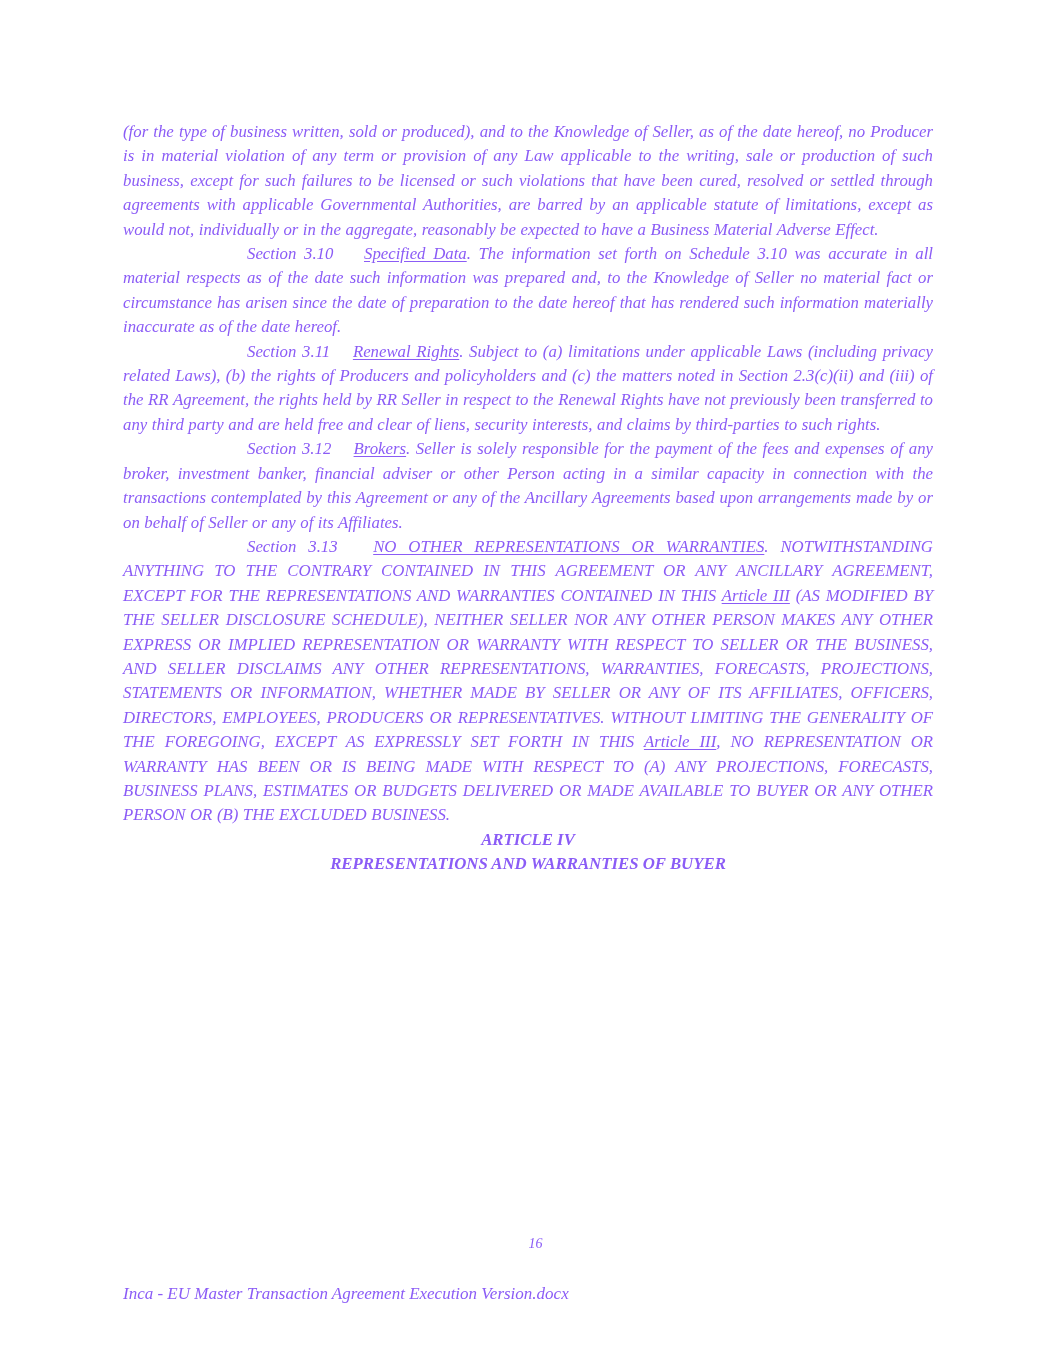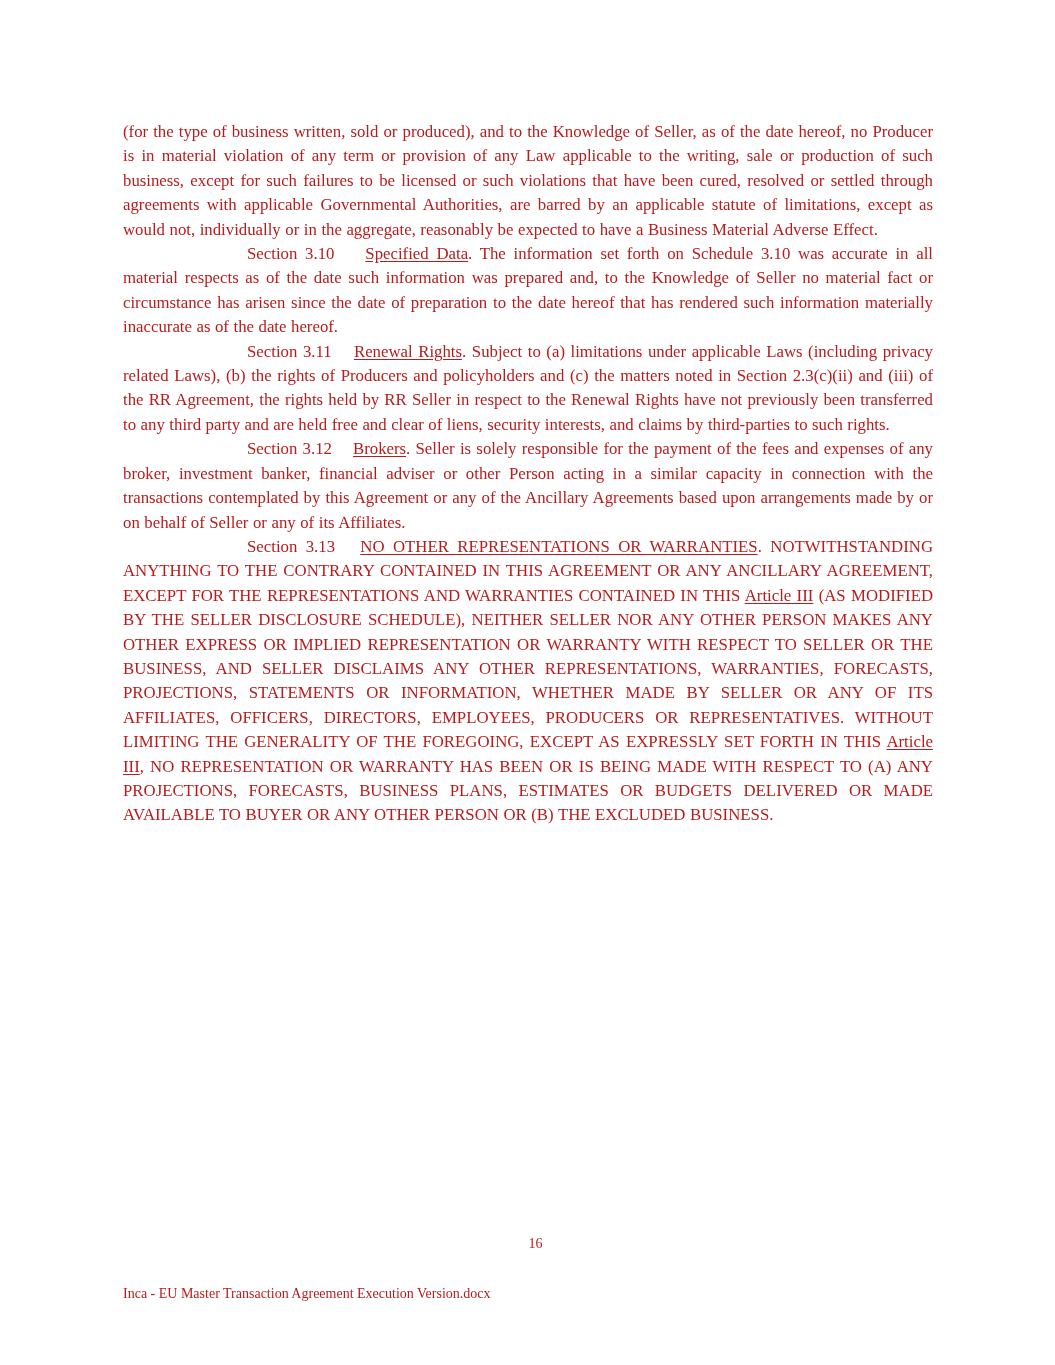--- a/index.html
+++ b/index.html
@@ -5,23 +5,24 @@
   html, body {
     margin: 0;
     padding: 0;
     background: #ffffff;
   }
   .page {
     position: relative;
     width: 1055px;
     height: 1365px;
     background: #ffffff;
-    color: #b91c1c;
+    color: #8b5cf6;
     font-family: "Liberation Serif", serif;
     overflow: hidden;
+    font-style: italic;
   }
   .content {
     position: absolute;
     left: 123px;
     top: 120px;
     width: 810px;
   }
   p.body {
     font-size: 16.8px;
     line-height: 24.4px;
@@ -55,40 +56,44 @@
     width: 100%;
     text-align: center;
     font-size: 14px;
     line-height: 20px;
     margin-left: 8px;
   }
   .doc-footer {
     position: absolute;
     top: 1285px;
     left: 123px;
-    font-size: 14px;
+    font-size: 17px;
     line-height: 18px;
   }
 </style>
 </head>
 <body>
 
 <div class="page">
   <div class="content">
 
     <p class="body mb-intro"><span>(for the type of business written, sold or produced), and to the Knowledge of Seller, as of the date hereof, no Producer is in material violation of any term or provision of any Law applicable to the writing, sale or production of such business, except for such failures to be licensed or such violations that have been cured, resolved or settled through agreements with applicable Governmental Authorities, are barred by an applicable statute of limitations, except as would not, individually or in the aggregate, reasonably be expected to have a Business Material Adverse Effect.</span></p>
 
     <p class="body indent mb-s310"><span>Section 3.10&nbsp;&nbsp;&nbsp;&nbsp;</span><span class="u">Specified Data</span><span>. The information set forth on Schedule 3.10 was accurate in all material respects as of the date such information was prepared and, to the Knowledge of Seller no material fact or circumstance has arisen since the date of preparation to the date hereof that has rendered such information materially inaccurate as of the date hereof.</span></p>
 
     <p class="body indent mb-s311"><span>Section 3.11&nbsp;&nbsp;&nbsp;&nbsp;</span><span class="u">Renewal Rights</span><span>. Subject to (a) limitations under applicable Laws (including privacy related Laws), (b) the rights of Producers and policyholders and (c) the matters noted in Section 2.3(c)(ii) and (iii) of the RR Agreement, the rights held by RR Seller in respect to the Renewal Rights have not previously been transferred to any third party and are held free and clear of liens, security interests, and claims by third-parties to such rights.</span></p>
 
     <p class="body indent mb-s312"><span>Section 3.12&nbsp;&nbsp;&nbsp;&nbsp;</span><span class="u">Brokers</span><span>. Seller is solely responsible for the payment of the fees and expenses of any broker, investment banker, financial adviser or other Person acting in a similar capacity in connection with the transactions contemplated by this Agreement or any of the Ancillary Agreements based upon arrangements made by or on behalf of Seller or any of its Affiliates.</span></p>
 
     <p class="body indent mb-s313"><span>Section 3.13&nbsp;&nbsp;&nbsp;</span><span class="u">NO OTHER REPRESENTATIONS OR WARRANTIES</span><span>. NOTWITHSTANDING ANYTHING TO THE CONTRARY CONTAINED IN THIS AGREEMENT OR ANY ANCILLARY AGREEMENT, EXCEPT FOR THE REPRESENTATIONS AND WARRANTIES CONTAINED IN THIS </span><span class="u">Article III</span><span> (AS MODIFIED BY THE SELLER DISCLOSURE SCHEDULE), NEITHER SELLER NOR ANY OTHER PERSON MAKES ANY OTHER EXPRESS OR IMPLIED REPRESENTATION OR WARRANTY WITH RESPECT TO SELLER OR THE BUSINESS, AND SELLER DISCLAIMS ANY OTHER REPRESENTATIONS, WARRANTIES, FORECASTS, PROJECTIONS, STATEMENTS OR INFORMATION, WHETHER MADE BY SELLER OR ANY OF ITS AFFILIATES, OFFICERS, DIRECTORS, EMPLOYEES, PRODUCERS OR REPRESENTATIVES. WITHOUT LIMITING THE GENERALITY OF THE FOREGOING, EXCEPT AS EXPRESSLY SET FORTH IN THIS </span><span class="u">Article III</span><span>, NO REPRESENTATION OR WARRANTY HAS BEEN OR IS BEING MADE WITH RESPECT TO (A) ANY PROJECTIONS, FORECASTS, BUSINESS PLANS, ESTIMATES OR BUDGETS DELIVERED OR MADE AVAILABLE TO BUYER OR ANY OTHER PERSON OR (B) THE EXCLUDED BUSINESS.</span></p>
 
+    <div class="heading">
+      <div>ARTICLE IV</div>
+      <div>REPRESENTATIONS AND WARRANTIES OF BUYER</div>
+    </div>
 
 
   </div>
 
   <div class="page-number">16</div>
 
   <div class="doc-footer">Inca - EU Master Transaction Agreement Execution Version.docx</div>
 </div>
 
 </body></html>

